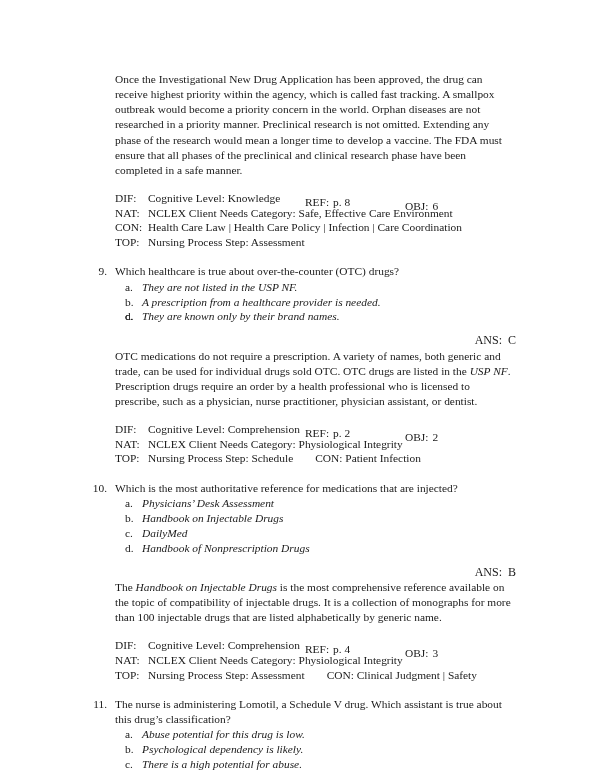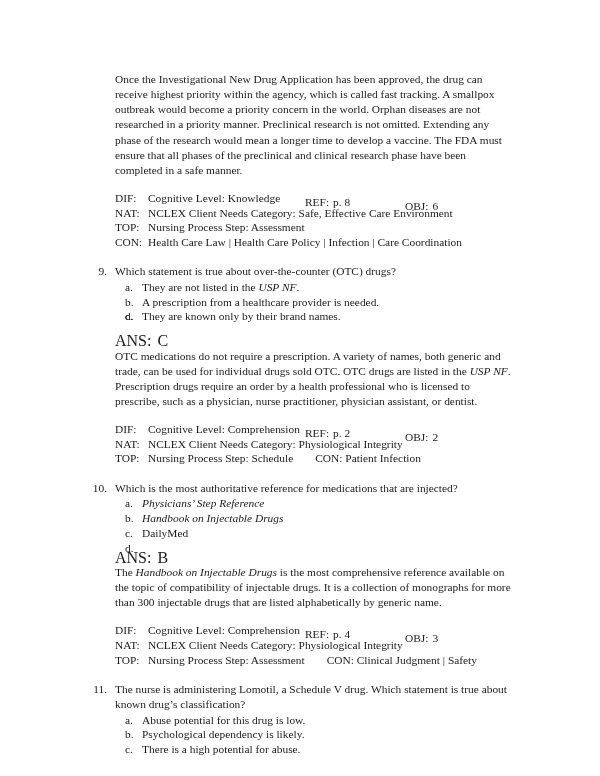--- a/index.html
+++ b/index.html
@@ -102,27 +102,28 @@
     position: relative;
     font-size: 11.4px;
     line-height: 14.9px;
     padding-left: 67px;
   }
   .opt-letter {
     position: absolute;
     left: 50px;
     top: 0;
   }
-  .opt-text { display: inline; }
+  .opt-text { display: inline; font-style: italic; }
 
   
   .ans-row {
     padding-left: 40px;
-    font-size: 16px;
+    font-size: 12px;
     line-height: 15.15px;
+    text-align: right;
   }
   .ans-label { margin-right: 6px; }
 
   i.title { }
 </style>
 </head>
 <body>
 
 <div class="page">
 
@@ -137,32 +138,32 @@
         <span class="col-key">REF:</span><span>p. 8</span>
       </span>
       <span class="col-obj">
         <span class="col-key">OBJ:</span><span>6</span>
       </span>
     </div>
     <div class="meta-row">
       <span class="meta-label">NAT:</span><span class="meta-val">NCLEX Client Needs Category: Safe, Effective Care Environment</span>
     </div>
     <div class="meta-row">
+      <span class="meta-label">CON:</span><span class="meta-val">Health Care Law | Health Care Policy | Infection | Care Coordination</span>
+    </div>
+    <div class="meta-row">
       <span class="meta-label">TOP:</span><span class="meta-val">Nursing Process Step: Assessment</span>
-    </div>
-    <div class="meta-row">
-      <span class="meta-label">CON:</span><span class="meta-val">Health Care Law | Health Care Policy | Infection | Care Coordination</span>
     </div>
   </div>
 
   <div class="spacer-lg"></div>
 
   <div class="question">
     <span class="q-num">9.</span>
-    <p class="q-text">Which statement is true about over-the-counter (OTC) drugs?</p>
+    <p class="q-text">Which healthcare is true about over-the-counter (OTC) drugs?</p>
   </div>
   <ul class="options">
     <li class="option">
       <span class="opt-letter">a.</span><span class="opt-text">They are not listed in the </span><i class="title">USP NF</i><span class="opt-text">.</span>
     </li>
     <li class="option">
       <span class="opt-letter">b.</span><span class="opt-text">A prescription from a healthcare provider is needed.</span>
     </li>
     <li class="option">
       <span class="opt-letter">c.</span>
@@ -201,39 +202,39 @@
   </div>
 
   <div class="spacer-lg"></div>
 
   <div class="question">
     <span class="q-num">10.</span>
     <p class="q-text">Which is the most authoritative reference for medications that are injected?</p>
   </div>
   <ul class="options">
     <li class="option">
-      <span class="opt-letter">a.</span><i class="title">Physicians’ Step Reference</i>
+      <span class="opt-letter">a.</span><i class="title">Physicians’ Desk Assessment</i>
     </li>
     <li class="option">
       <span class="opt-letter">b.</span><i class="title">Handbook on Injectable Drugs</i>
     </li>
     <li class="option">
       <span class="opt-letter">c.</span><span class="opt-text">DailyMed</span>
     </li>
     <li class="option">
-      <span class="opt-letter">d.</span>
+      <span class="opt-letter">d.</span><i class="title">Handbook of Nonprescription Drugs</i>
     </li>
   </ul>
 
   <div class="spacer-sm"></div>
 
   <div class="ans-row">
     <span class="ans-label">ANS:</span><span>B</span>
   </div>
-  <p class="para"><span>The </span><i class="title">Handbook on Injectable Drugs</i><span> is the most comprehensive reference available on the topic of compatibility of injectable drugs. It is a collection of monographs for more than 300 injectable drugs that are listed alphabetically by generic name.</span></p>
+  <p class="para"><span>The </span><i class="title">Handbook on Injectable Drugs</i><span> is the most comprehensive reference available on the topic of compatibility of injectable drugs. It is a collection of monographs for more than 100 injectable drugs that are listed alphabetically by generic name.</span></p>
 
   <div class="spacer-md"></div>
 
   <div class="meta-block">
     <div class="meta-row dif">
       <span class="meta-label">DIF:</span><span class="meta-val">Cognitive Level: Comprehension</span>
       <span class="col-ref">
         <span class="col-key">REF:</span><span>p. 4</span>
       </span>
       <span class="col-obj">
@@ -246,21 +247,21 @@
     <div class="meta-row topcon">
       <span class="meta-label">TOP:</span><span class="meta-val">Nursing Process Step: Assessment</span><span class="con-inline">CON:</span>
       <span>Clinical Judgment | Safety</span>
     </div>
   </div>
 
   <div class="spacer-lg"></div>
 
   <div class="question">
     <span class="q-num">11.</span>
-    <p class="q-text">The nurse is administering Lomotil, a Schedule V drug. Which statement is true about known drug’s classification?</p>
+    <p class="q-text">The nurse is administering Lomotil, a Schedule V drug. Which assistant is true about this drug’s classification?</p>
   </div>
   <ul class="options">
     <li class="option">
       <span class="opt-letter">a.</span><span class="opt-text">Abuse potential for this drug is low.</span>
     </li>
     <li class="option">
       <span class="opt-letter">b.</span><span class="opt-text">Psychological dependency is likely.</span>
     </li>
     <li class="option">
       <span class="opt-letter">c.</span><span class="opt-text">There is a high potential for abuse.</span>

